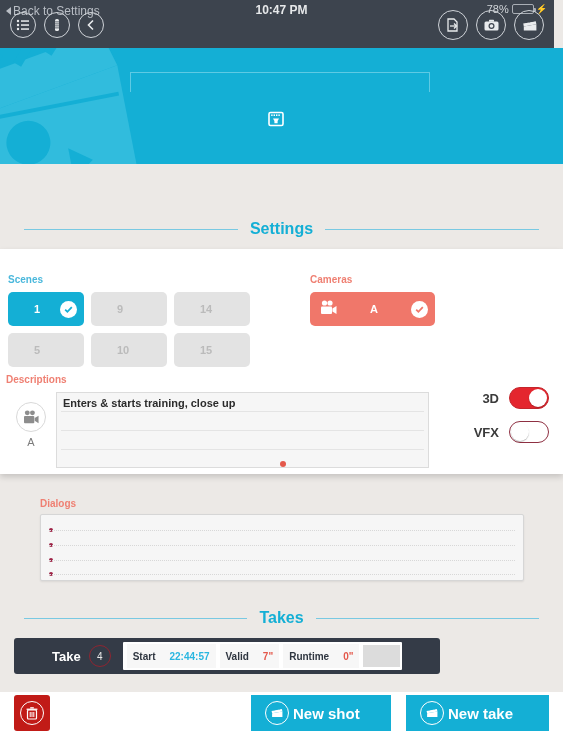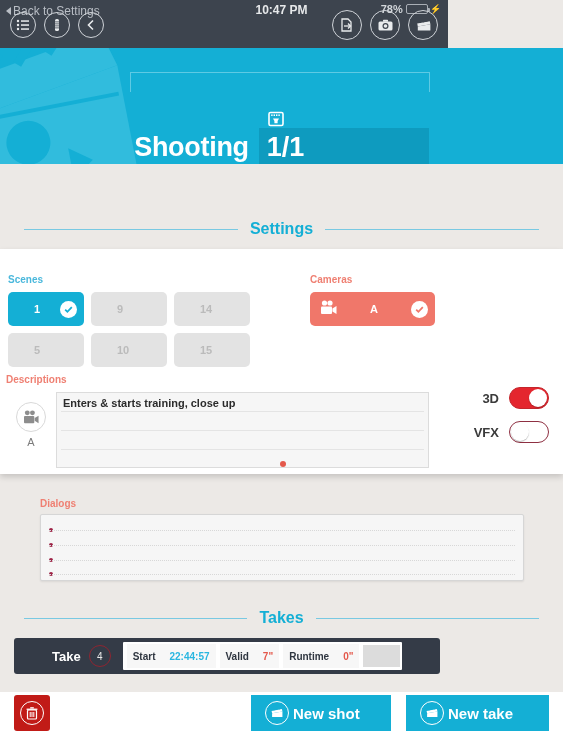--- a/index.html
+++ b/index.html
@@ -6,42 +6,42 @@
   html, body {
     width: 563px; height: 750px;
     font-family: "Liberation Sans", sans-serif;
     background: #ece9e6;
     overflow: hidden;
   }
   #app { position: relative; width: 563px; height: 750px; }
 
   
   .statusbar {
-    position: absolute; top: 0; left: 0; width: 448px; height: 48px;
+    position: absolute; top: 0; left: 0; width: 554px; height: 48px;
     background: #3d444e;
   }
   .sb-back {
     position: absolute; left: 6px; top: 4px;
     font-size: 12px; color: #b9bec5; letter-spacing: 0;
     display: flex; align-items: center; gap: 2px;
   }
   .sb-back .tri {
     width: 0; height: 0;
     border-top: 4px solid transparent; border-bottom: 4px solid transparent;
     border-right: 5px solid #b9bec5;
     display: inline-block;
   }
   .sb-time {
     position: absolute; left: 0; top: 3px; width: 563px;
     text-align: center; font-size: 12px; color: #e6e8ea; font-weight: bold;
   }
   .sb-batt {
     position: absolute; right: 6px; top: 3px;
     display: flex; align-items: center; gap: 3px;
-    font-size: 11px; color: #d2d6da; font-weight: bold;
+    font-size: 11px; color: #d2d6da; font-weight: normal;
   }
   .batt-shell {
     width: 22px; height: 10px; border: 1px solid #a9aeb5; border-radius: 2px;
     position: relative; padding: 1px;
   }
   .batt-fill { height: 100%; width: 78%; background: #4cd964; border-radius: 1px; }
   .batt-tip {
     position: absolute; right: -3px; top: 3px; width: 2px; height: 4px;
     background: #a9aeb5; border-radius: 0 1px 1px 0;
   }
@@ -359,24 +359,20 @@
       <svg width="18" height="18" viewBox="0 0 18 18">
         <rect x="2" y="2.5" width="14" height="13" rx="1.5" fill="none" stroke="#ffffff" stroke-width="1.6"></rect>
         <rect x="4.2" y="4.4" width="1.4" height="1.6" fill="#ffffff"></rect>
         <rect x="6.6" y="4.4" width="1.4" height="1.6" fill="#ffffff"></rect>
         <rect x="9.0" y="4.4" width="1.4" height="1.6" fill="#ffffff"></rect>
         <rect x="11.4" y="4.4" width="1.4" height="1.6" fill="#ffffff"></rect>
         <path d="M6 8.6 h6 l-1.4 2.4 v2.2 h-3.2 v-2.2 z" fill="#ffffff"></path>
       </svg>
     </div>
 
-    <div class="title-row">
-      <span class="title-word">Shooting</span>
-      <span class="title-field">1/1</span>
-    </div>
 
   </div>
 
 
   <div class="settings-head">
     <div class="divider">
       <span class="line"></span>
       <span class="cap">Settings</span>
       <span class="line"></span>
     </div>

